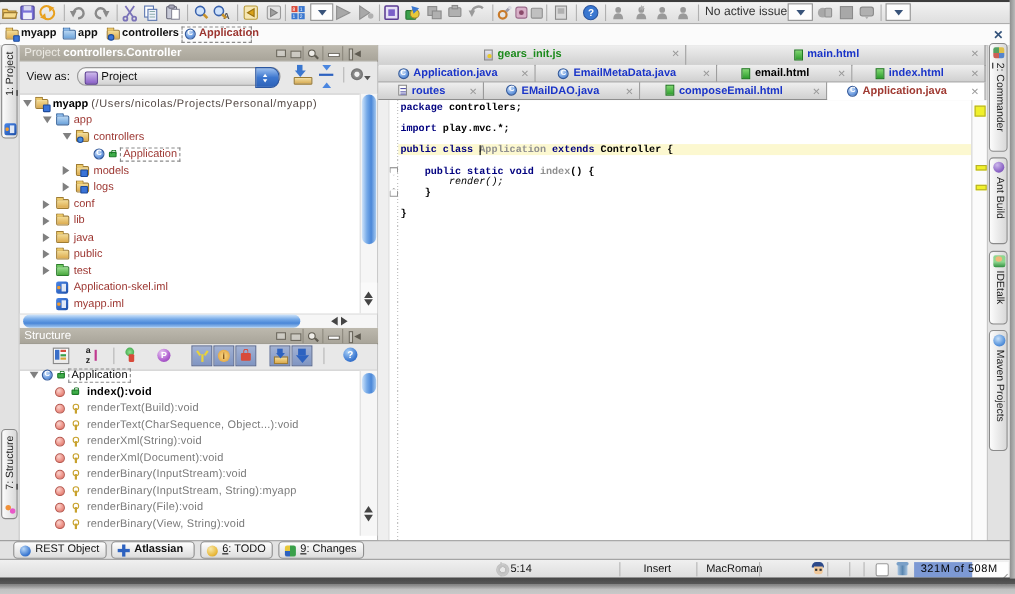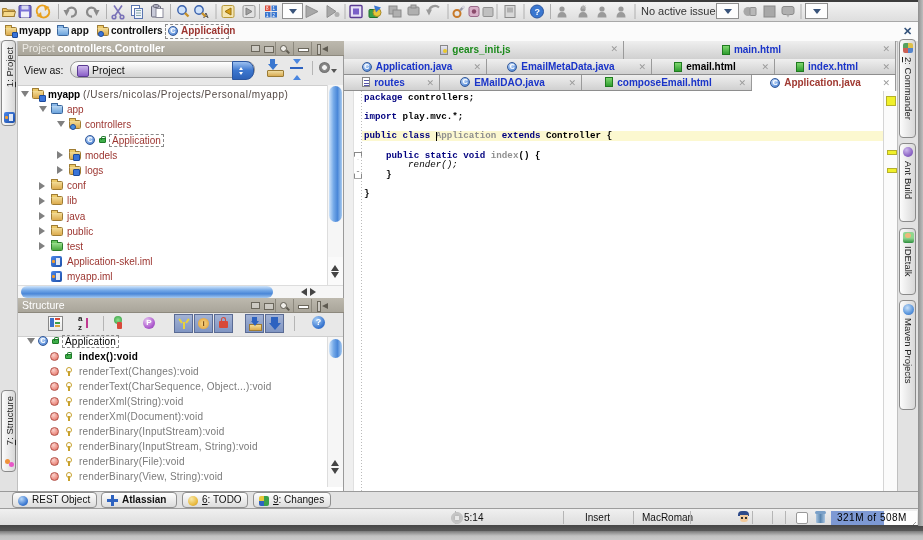--- a/index.html
+++ b/index.html
@@ -429,36 +429,36 @@
 <div id="stree">
   <div class="tri" style="left:27px;top:338px;"></div>
   <span class="cls" style="left:38px;top:336px;">C</span>
   <span class="lock" style="left:52px;top:339px;"></span>
   <span class="trow dash" style="left:62px;top:335px;padding:0 2px;color:#000;">Application</span>
   <span class="meth" style="left:50px;top:352px;"></span>
     <span class="lock" style="left:65px;top:354px;"></span>
     <span class="trow" style="left:79px;top:351px;color:#000;font-weight:bold;">index():void</span>
   <span class="meth" style="left:50px;top:367px;"></span>
     <span class="key" style="left:66px;top:367px;"></span>
-    <span class="trow" style="left:79px;top:366px;color:#7a7a7a;">renderText(Changes):void</span>
+    <span class="trow" style="left:79px;top:366px;color:#7a7a7a;">renderText(Build):void</span>
   <span class="meth" style="left:50px;top:382px;"></span>
     <span class="key" style="left:66px;top:382px;"></span>
     <span class="trow" style="left:79px;top:381px;color:#7a7a7a;">renderText(CharSequence, Object...):void</span>
   <span class="meth" style="left:50px;top:397px;"></span>
     <span class="key" style="left:66px;top:397px;"></span>
     <span class="trow" style="left:79px;top:396px;color:#7a7a7a;">renderXml(String):void</span>
   <span class="meth" style="left:50px;top:412px;"></span>
     <span class="key" style="left:66px;top:412px;"></span>
     <span class="trow" style="left:79px;top:411px;color:#7a7a7a;">renderXml(Document):void</span>
   <span class="meth" style="left:50px;top:427px;"></span>
     <span class="key" style="left:66px;top:427px;"></span>
     <span class="trow" style="left:79px;top:426px;color:#7a7a7a;">renderBinary(InputStream):void</span>
   <span class="meth" style="left:50px;top:442px;"></span>
     <span class="key" style="left:66px;top:442px;"></span>
-    <span class="trow" style="left:79px;top:441px;color:#7a7a7a;">renderBinary(InputStream, String):void</span>
+    <span class="trow" style="left:79px;top:441px;color:#7a7a7a;">renderBinary(InputStream, String):myapp</span>
   <span class="meth" style="left:50px;top:457px;"></span>
     <span class="key" style="left:66px;top:457px;"></span>
     <span class="trow" style="left:79px;top:456px;color:#7a7a7a;">renderBinary(File):void</span>
   <span class="meth" style="left:50px;top:472px;"></span>
     <span class="key" style="left:66px;top:472px;"></span>
     <span class="trow" style="left:79px;top:471px;color:#7a7a7a;">renderBinary(View, String):void</span>
 
   <div class="abs" style="left:327px;top:337px;width:16px;height:150px;background:#f6f6f6;border-left:1px solid #ddd;box-sizing:border-box;"></div>
   <div class="thumbv" style="left:328.5px;top:339px;height:19px;"></div>
   <div class="sarr" style="left:331px;top:456px;border:4px solid transparent;border-bottom:6px solid #444;"></div>

